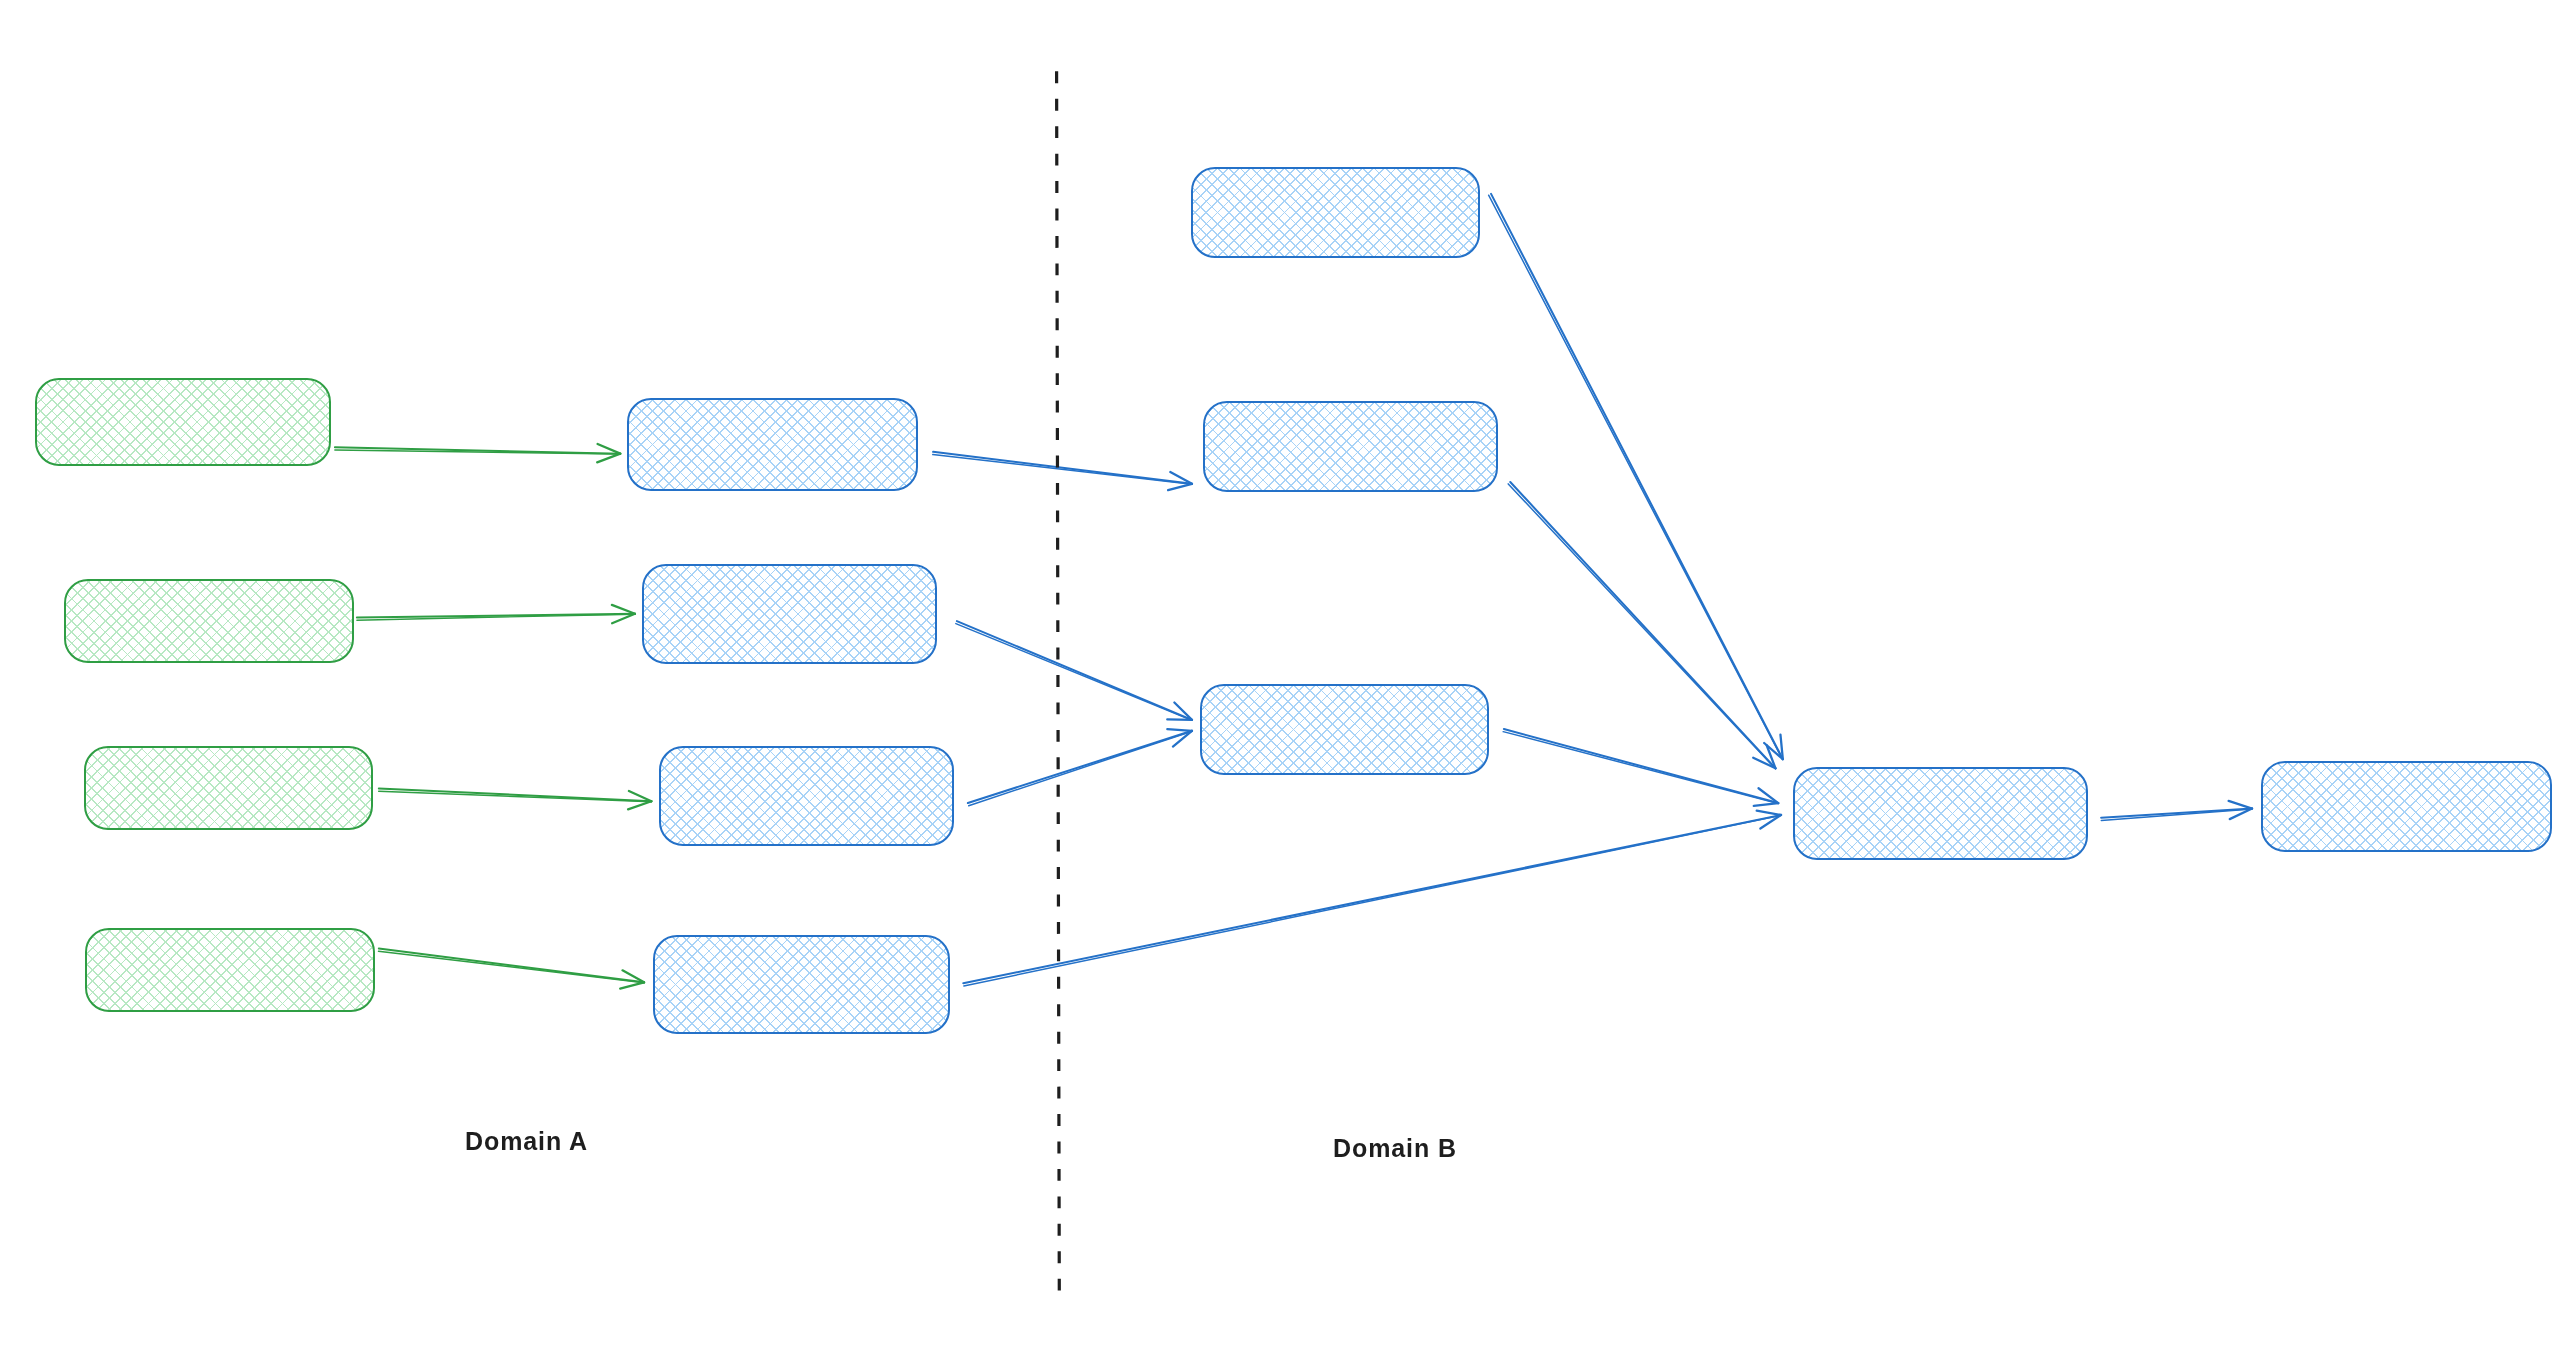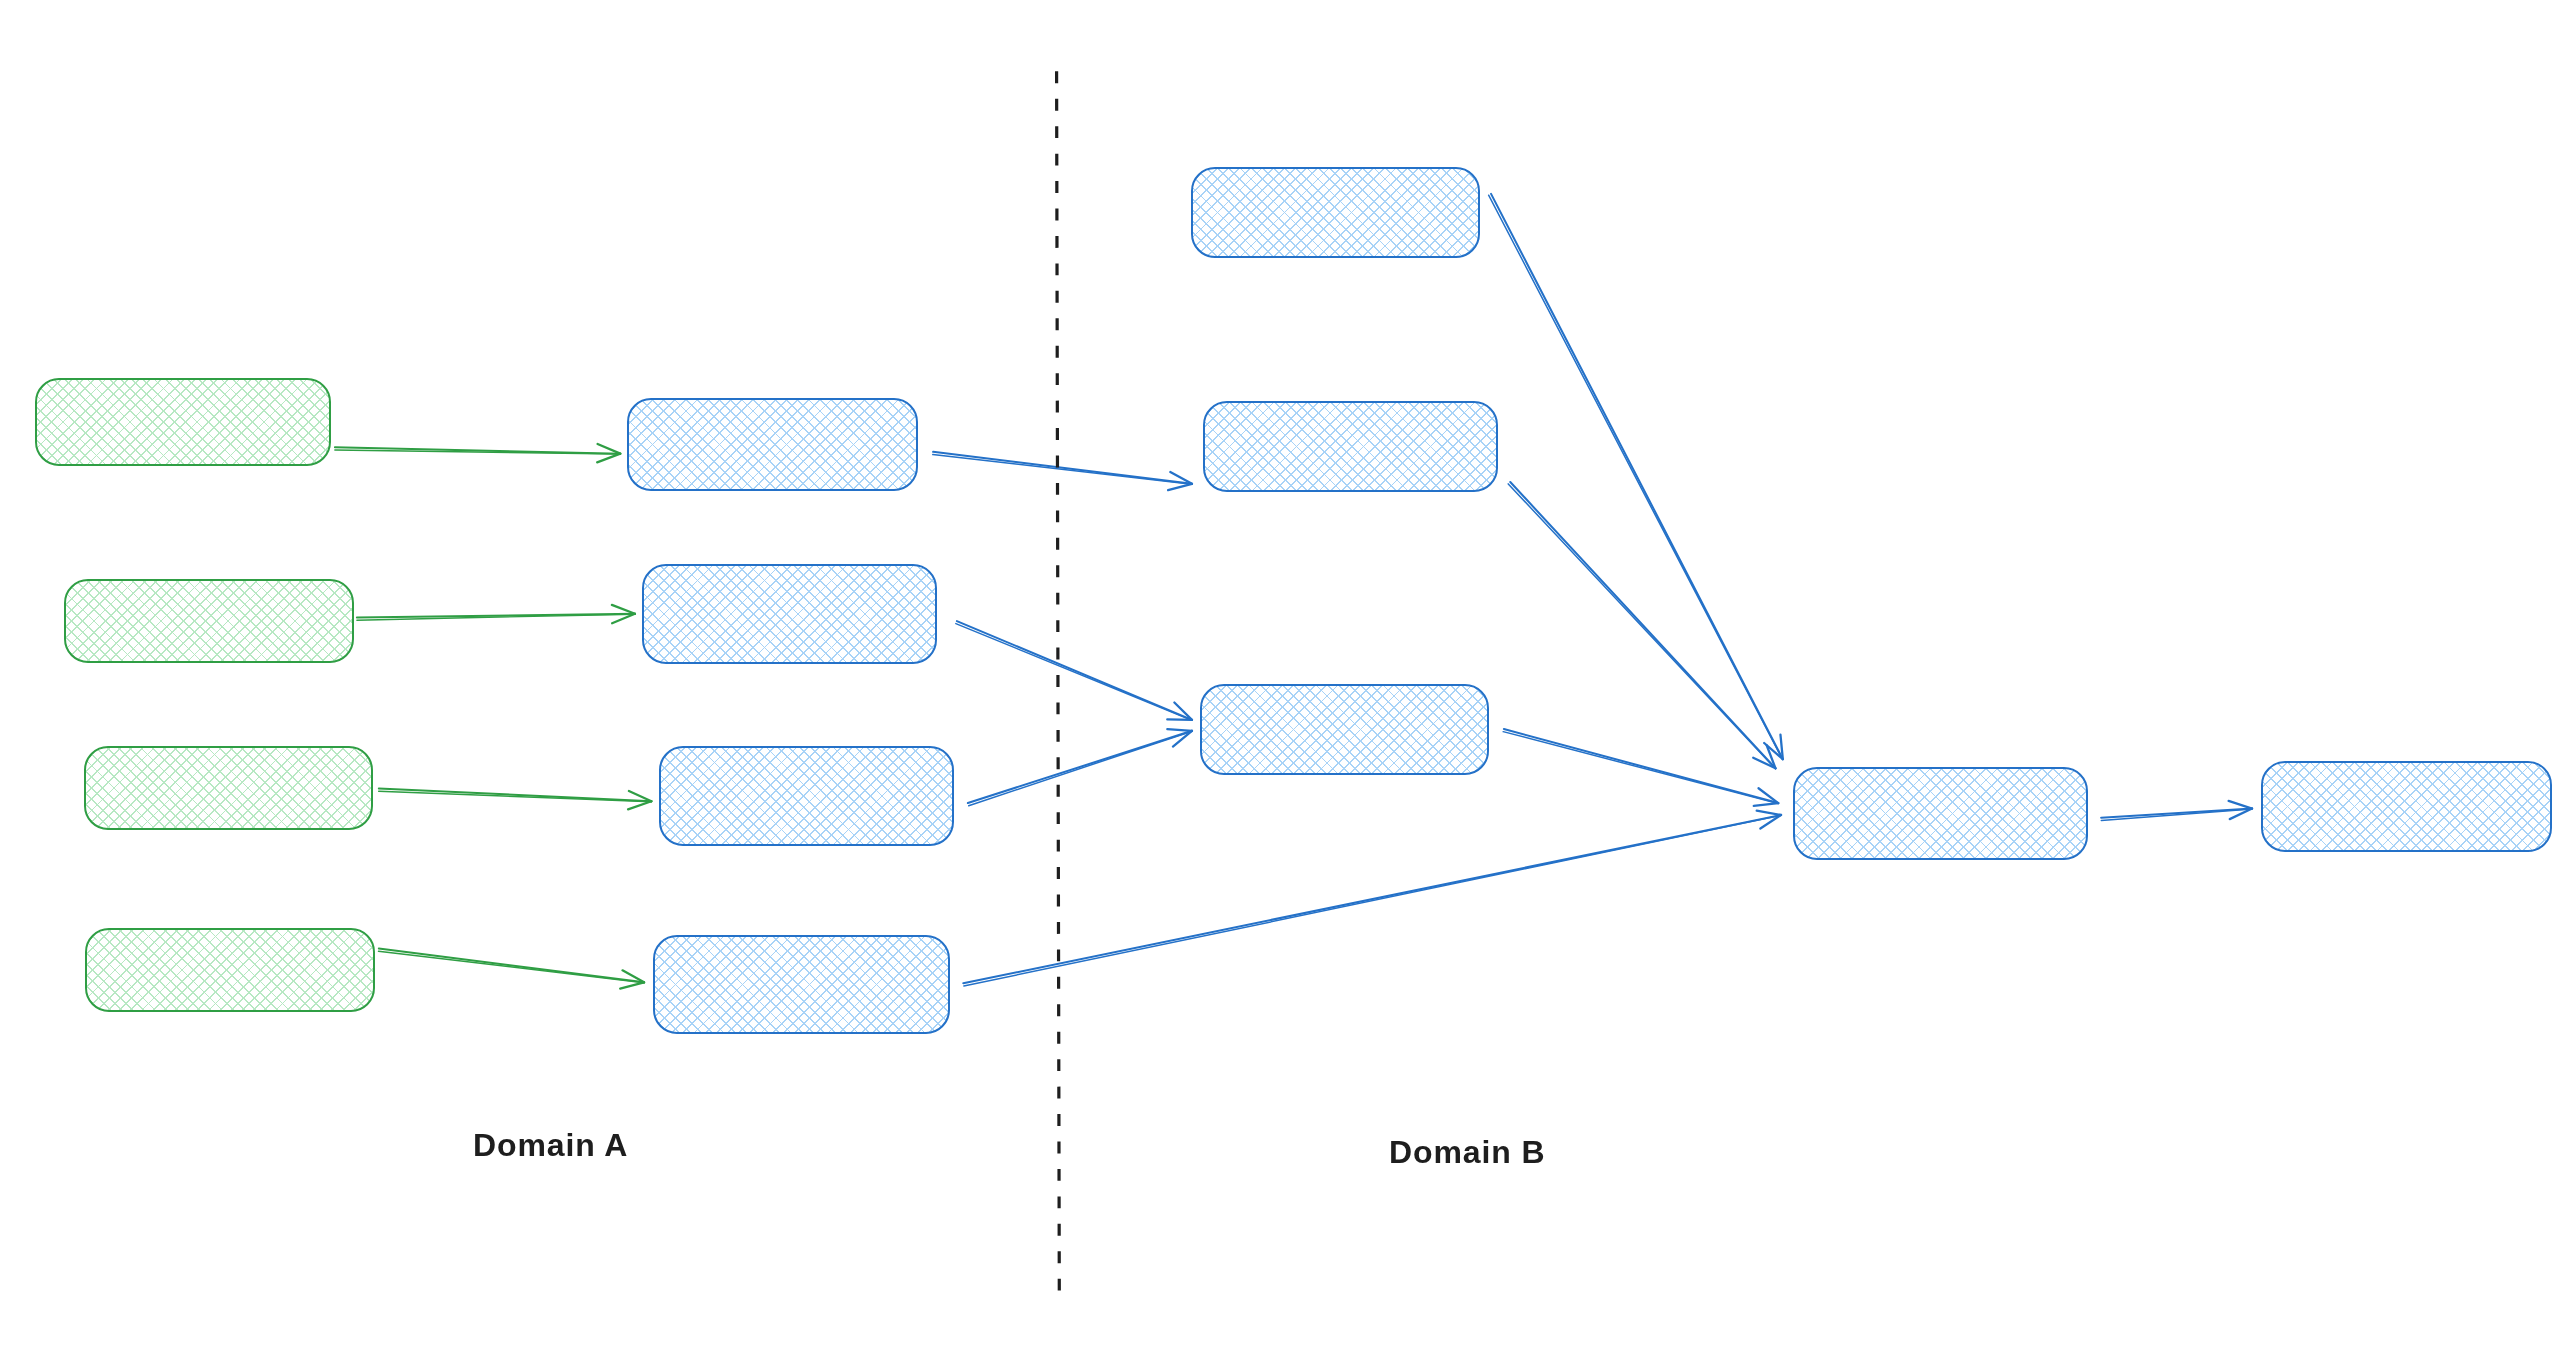--- a/index.html
+++ b/index.html
@@ -24,26 +24,25 @@
   }
   .blue-node{
     border:2.3px solid var(--blue-stroke,#2471c8);
     background:
       repeating-linear-gradient(45deg,  var(--blue-fill,#a8d3f7) 0px, var(--blue-fill,#a8d3f7) 1.3px, transparent 1.3px, transparent 7.9px),
       repeating-linear-gradient(135deg, var(--blue-fill,#a8d3f7) 0px, var(--blue-fill,#a8d3f7) 1.3px, transparent 1.3px, transparent 7.9px);
   }
   .domain-label{
     position:absolute;
     font-family:cursive, sans-serif;
-    font-size:32px;
+    font-size:25px;
     font-weight:600;
     letter-spacing:0.9px;
     color:var(--label-color,#1e1e1e);
     white-space:nowrap;
-    margin-left:8px;
   }
 </style>
 </head>
 <body>
 
 <div id="canvas">
 
   <svg id="arrow-layer" viewBox="0 0 2816 1500" xmlns="http://www.w3.org/2000/svg">
       <g stroke="#2f9e44" stroke-width="2.2" stroke-linecap="round" fill="none">
         <line x1="366" y1="489" x2="678" y2="496"></line>
@@ -130,16 +129,16 @@
   <div class="node blue-node" style="left:659px; top:746px;  width:295px; height:100px;"></div>
   <div class="node blue-node" style="left:653px; top:935px; width:297px; height:99px;"></div>
 
   <div class="node blue-node" style="left:1191px; top:167px; width:289px; height:91px;"></div>
   <div class="node blue-node" style="left:1203px; top:401px; width:295px; height:91px;"></div>
   <div class="node blue-node" style="left:1200px; top:684px; width:289px; height:91px;"></div>
   <div class="node blue-node" style="left:1793px; top:767px; width:295px; height:93px;"></div>
   <div class="node blue-node" style="left:2261px; top:761px; width:291px; height:91px;"></div>
 
   <div class="domain-label" style="left:465px; top:1127px;">Domain A</div>
-  <div class="domain-label" style="left:1381px; top:1134px;">Domain B</div>
+  <div class="domain-label" style="left:1333px; top:1134px;">Domain B</div>
 
 </div>
 
 
 </body></html>

